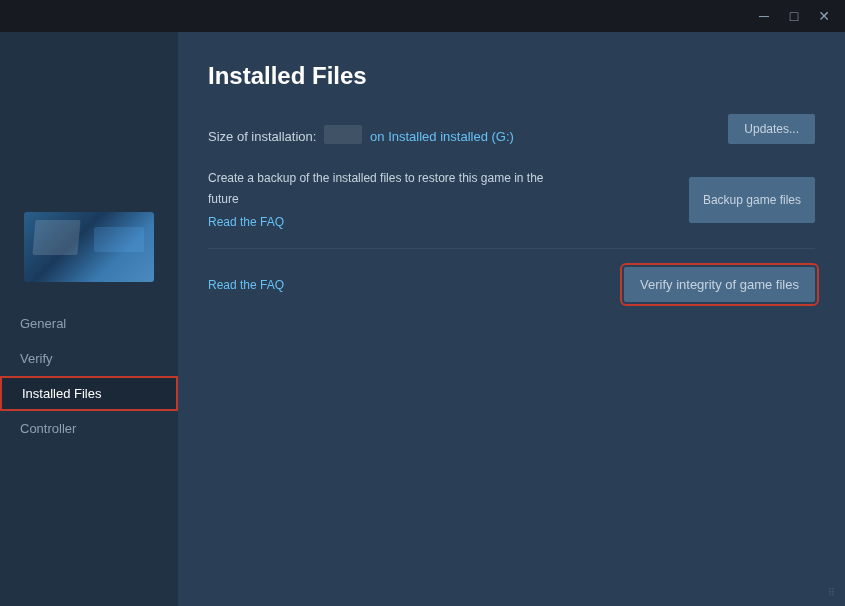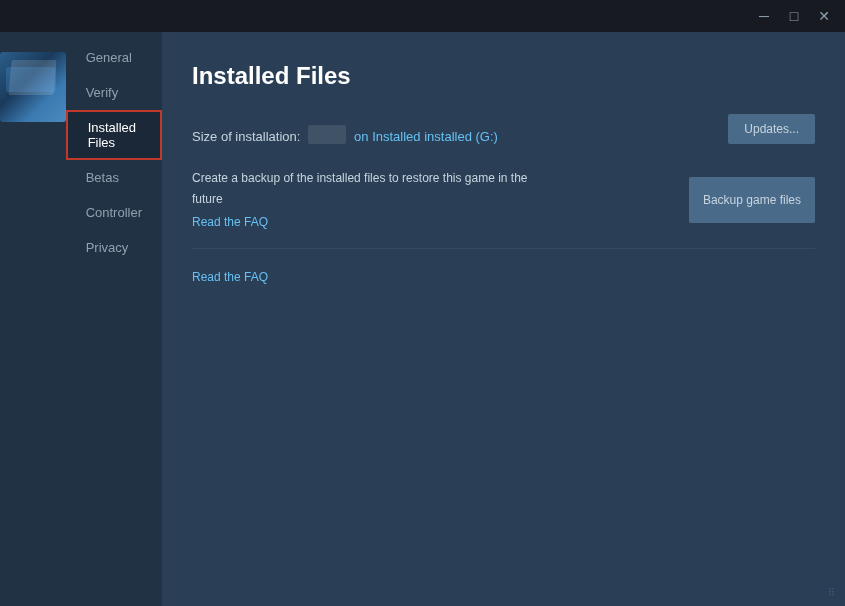--- a/index.html
+++ b/index.html
@@ -44,24 +44,24 @@
     }
 
     .main-content {
       display: flex;
       flex: 1;
       overflow: hidden;
     }
 
     
     .sidebar {
-      width: 162px;
+      width: 178px;
       background: #213245;
       display: flex;
-      flex-direction: row;
+      flex-direction: column;
       flex-shrink: 0;
       justify-content: center;
     }
 
     .game-thumbnail {
       width: 130px;
       height: 70px;
       background: linear-gradient(135deg, #2a5f8a 0%, #1a3a5c 40%, #3a7ab0 70%, #4a8abf 100%);
       margin: 20px auto 16px auto;
       border-radius: 3px;
@@ -255,23 +255,21 @@
 
 <div class="main-content">
 
   <div class="sidebar">
     <div class="game-thumbnail"></div>
     <nav class="nav-items">
 
     <div class="nav-item">General</div>
         <div class="nav-item">Verify</div>
         <div class="nav-item active">Installed Files</div>
-        <div class="nav-item">Betas</div>
         <div class="nav-item">Controller</div>
-        <div class="nav-item">Privacy</div>
       </nav>
   </div>
 
   <div class="panel">
     <h1 class="panel-title">Installed Files</h1>
 
     <div class="install-row">
       <span class="install-label">Size of installation:</span>
       <span class="install-size">&nbsp;&nbsp;&nbsp;&nbsp;&nbsp;&nbsp;</span>
       <a class="install-location">on Installed installed (G:)</a>
@@ -279,18 +277,19 @@
       <button class="btn-browse">Updates...</button>
     </div>
 
     <div class="section" id="sections-container">
         <div class="section-row">
           <div class="section-info"><div class="sub-label">Create a backup of the installed files to restore this game in the</div><div class="sub-label">future</div><a class="faq-link">Read the FAQ</a></div>
           <button class="btn">Backup game files</button>
         </div>
         <div class="section-row">
           <div class="section-info"><a class="faq-link">Read the FAQ</a></div>
+          <button class="btn-verify">Verify integrity of game files</button>
         </div>
       </div>
   </div>
 </div>
 
 <div class="bottom-dots">⠿</div>
 
 </body></html>

